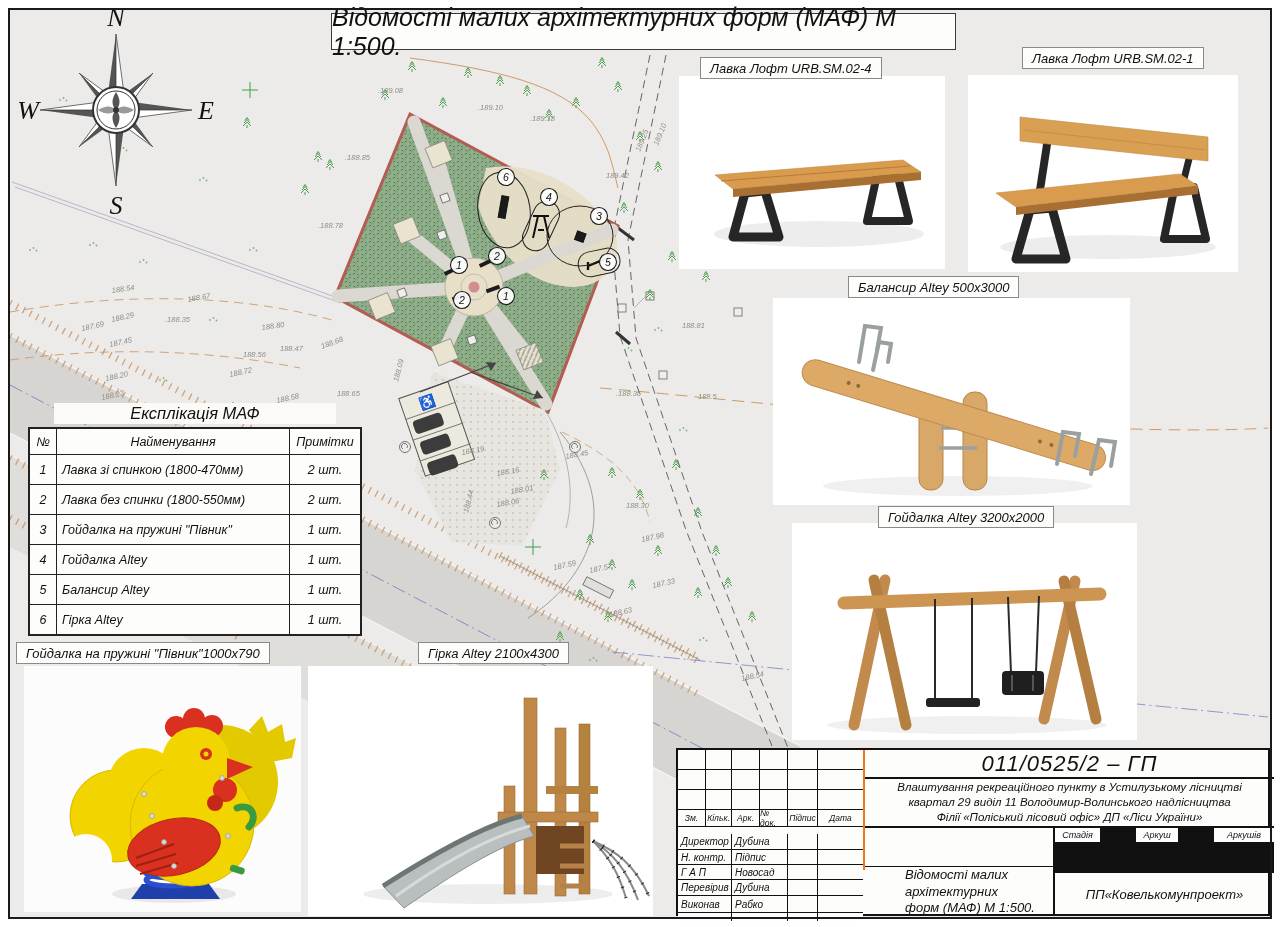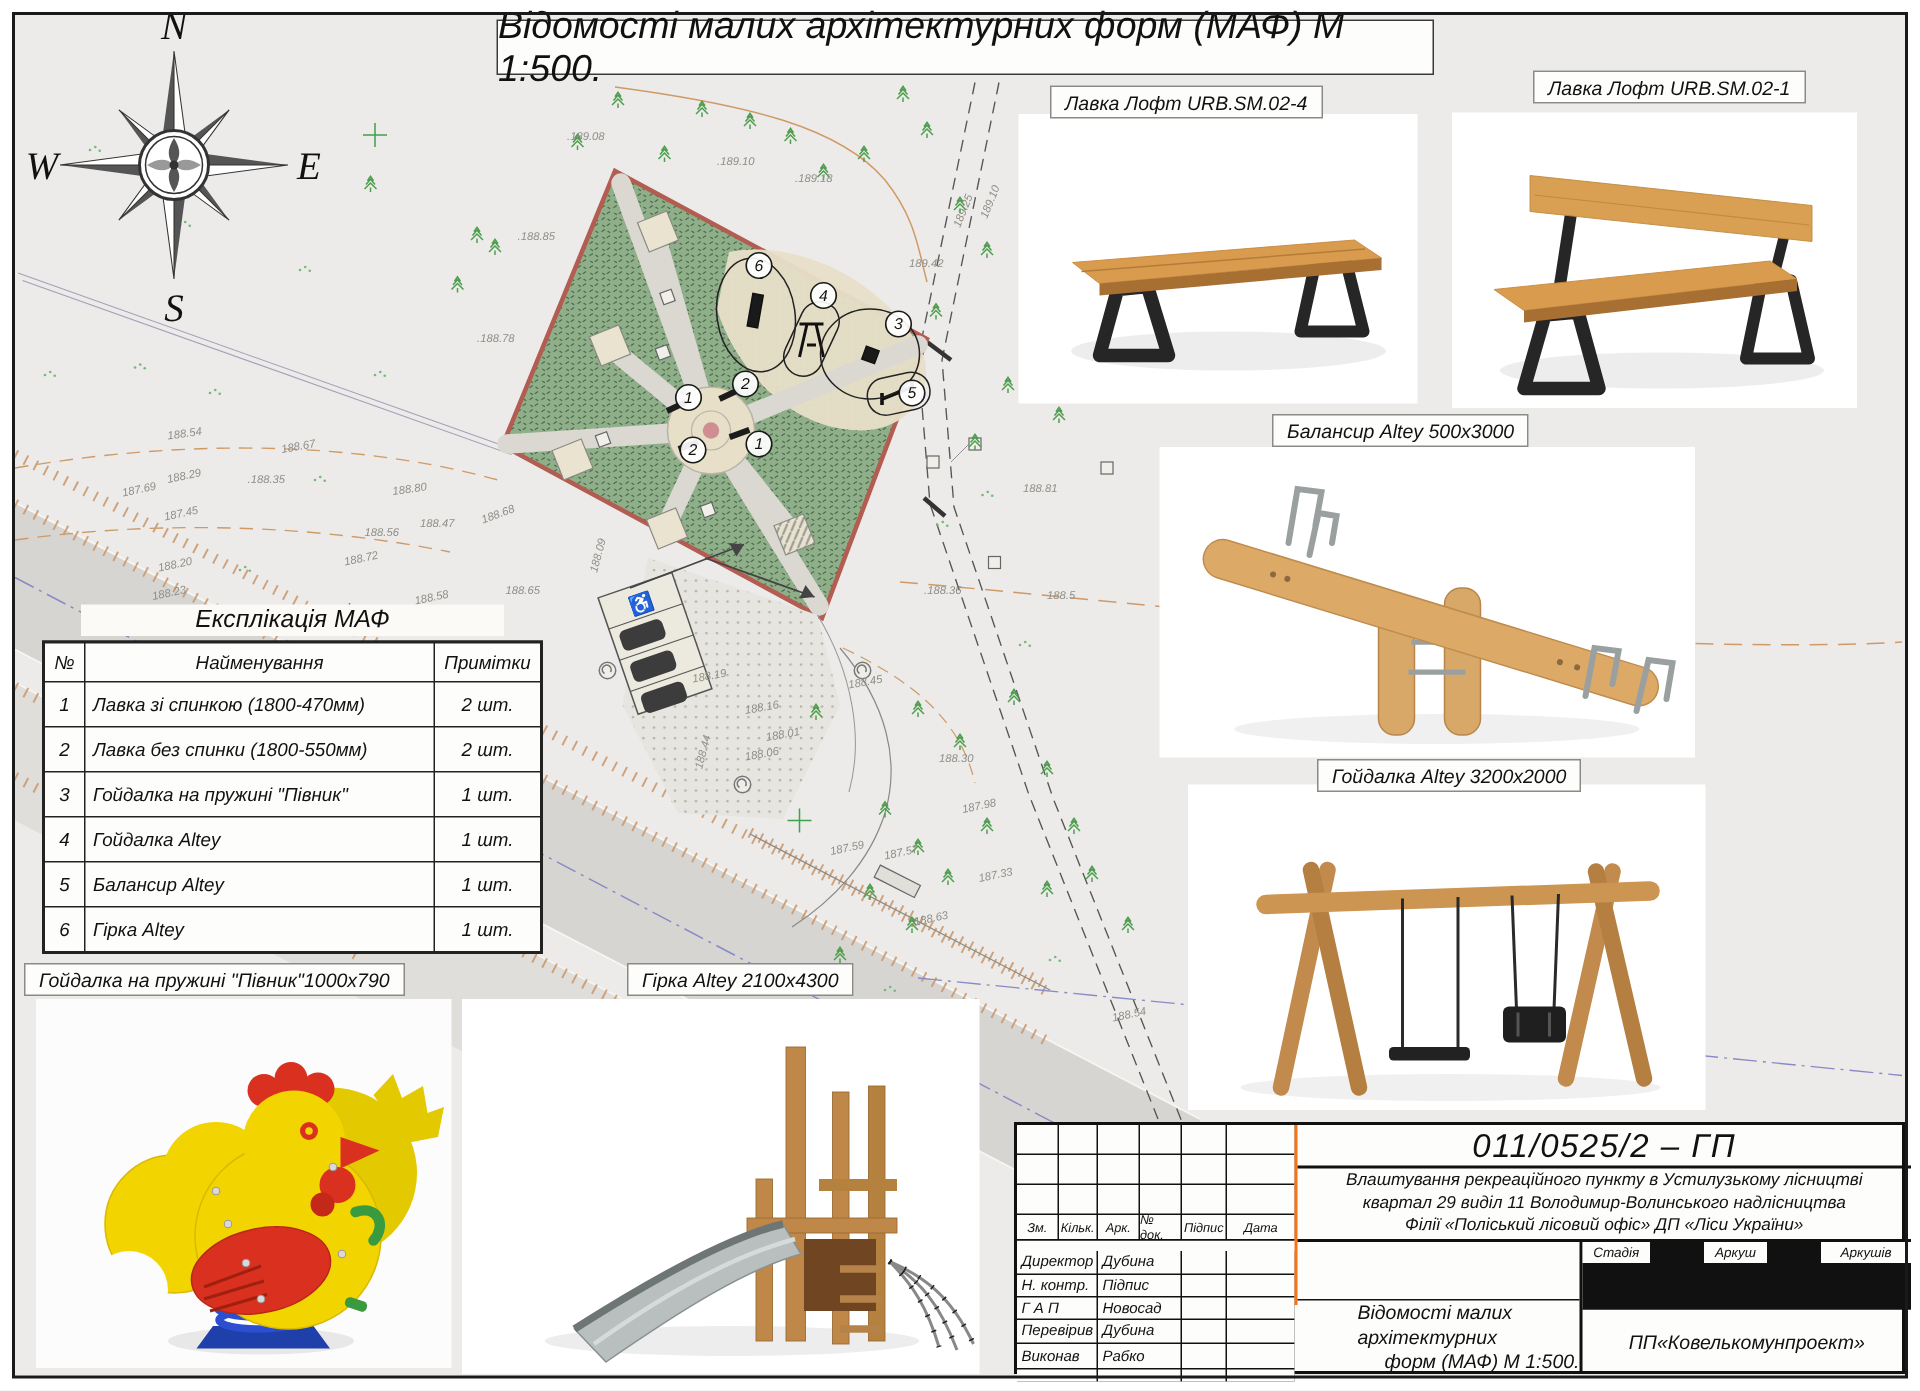--- a/index.html
+++ b/index.html
@@ -35,21 +35,21 @@
   #tb-topgrid{position:absolute;left:0;top:0;width:185px;height:76px;grid-template-columns:27px 25px 27px 27px 29px 1fr;grid-template-rows:19px 19px 19px 1fr;border-bottom:1px solid #111;}
   #tb-topgrid>div{font-size:8.5px;}
   #tb-botgrid{position:absolute;left:0;top:84px;width:185px;height:87px;grid-template-columns:53px 55px 29px 1fr;grid-template-rows:15px 14px 14px 15px 16px 1fr;}
   #tb-botgrid>div{font-size:10px;justify-content:flex-start;padding-left:3px;}
   #tb-right{position:absolute;left:185px;top:0;width:409px;height:120px;border-left:2px solid #f97316;}
   #tb-code{height:27px;border-bottom:2px solid #111;display:flex;align-items:center;justify-content:center;font-size:22px;letter-spacing:1px;}
   #tb-desc{height:47px;border-bottom:2px solid #111;display:flex;flex-direction:column;align-items:center;justify-content:center;font-size:11.5px;line-height:1.3;}
   #tb-band{display:flex;height:88px;}
   #tb-center{width:188px;border-right:2px solid #111;display:flex;flex-direction:column;}
   #tb-center-empty{height:44px;border-bottom:1px solid #111;}
-  #tb-sheetname{flex:1;display:flex;flex-direction:column;align-items:flex-end;justify-content:center;font-size:13px;line-height:1.25;padding-left:40px;}
+  #tb-sheetname{flex:1;display:flex;flex-direction:column;align-items:flex-start;justify-content:center;font-size:13px;line-height:1.25;padding-left:40px;}
   #tb-rightcol{flex:1;display:flex;flex-direction:column;}
   #tb-stadia{height:44px;border-bottom:1px solid #111;grid-template-columns:45px 42px 1fr;grid-template-rows:14px 1fr;gap:36px;}
   #tb-stadia .h{font-size:9px;}
   #tb-stadia .v{font-size:13px;}
   #tb-company{flex:1;display:flex;align-items:center;justify-content:center;font-size:13px;white-space:nowrap;}
 </style>
 </head>
 <body>
 
 <svg id="map-svg" class="abs" width="1280" height="927" viewBox="0 0 1280 927">

